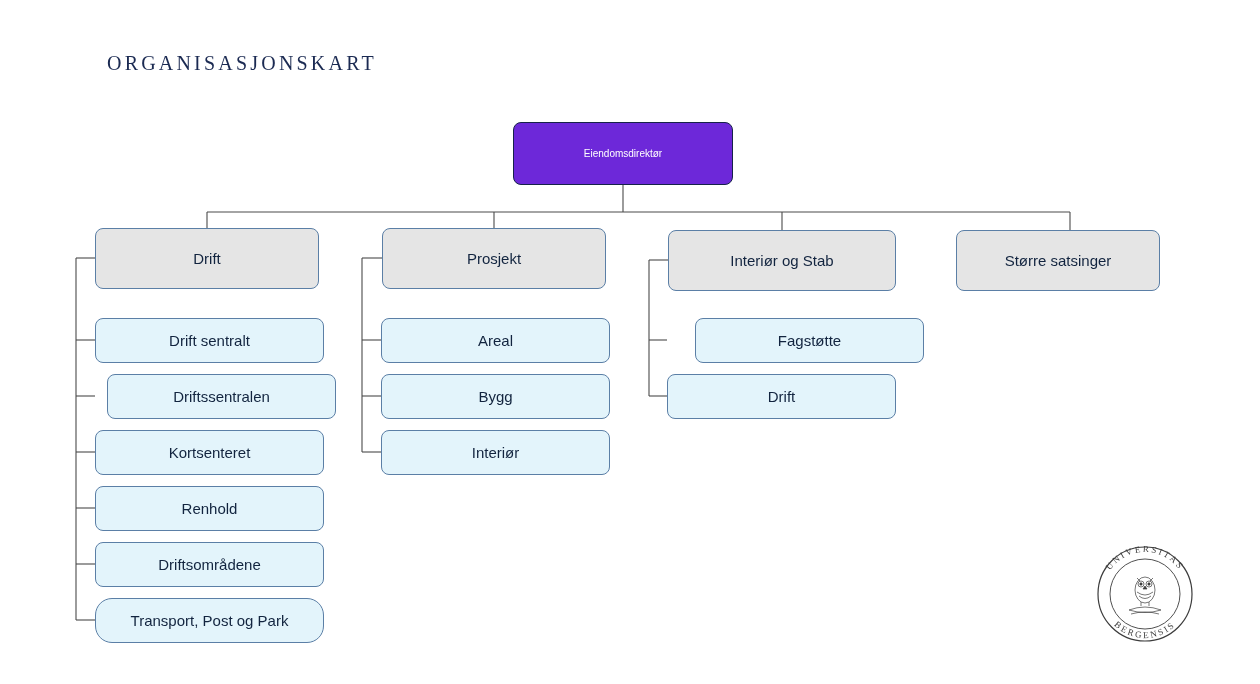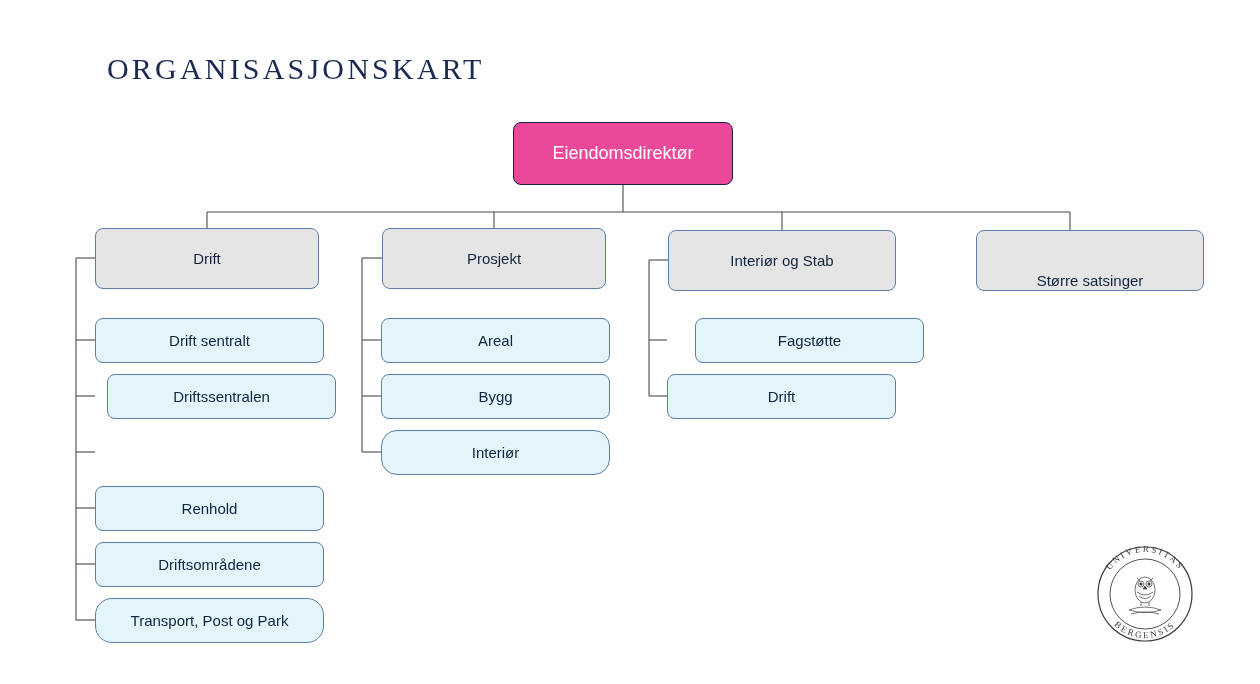--- a/index.html
+++ b/index.html
@@ -16,21 +16,21 @@
   }
   #chart-root {
     position: absolute;
     inset: 0;
   }
   .page-title {
     position: absolute;
     left: 107px;
     top: 52px;
     font-family: "Liberation Serif", serif;
-    font-size: 30px;
+    font-size: 20px;
     letter-spacing: 3.2px;
     color: #1b2a52;
     white-space: nowrap;
   }
   svg.connectors {
     position: absolute;
     left: 0;
     top: 0;
     width: 1260px;
     height: 684px;
@@ -41,24 +41,24 @@
     box-sizing: border-box;
     display: flex;
     align-items: center;
     justify-content: center;
     text-align: center;
     border-radius: 8px;
     font-size: 15px;
     line-height: 1.2;
   }
   .node.root {
-    background: #ec4899;
+    background: #6d28d9;
     color: #ffffff;
     border: 1px solid #16224a;
-    font-size: 18px;
+    font-size: 10px;
   }
   .node.level1 {
     background: #e5e5e5;
     color: #12243f;
     border: 1px solid #5b7fa6;
   }
   .node.level2 {
     background: #e3f4fb;
     color: #12243f;
     border: 1px solid #5b7fa6;
@@ -118,47 +118,50 @@
 
   <div class="node level1" style="left:95px; top:228px; width:224px; height:61px;">
     <span>Drift</span>
   </div>
   <div class="node level1" style="left:382px; top:228px; width:224px; height:61px;">
     <span>Prosjekt</span>
   </div>
   <div class="node level1" style="left:668px; top:230px; width:228px; height:61px;">
     <span>Interiør og Stab</span>
   </div>
-  <div class="node level1" style="left:976px; top:230px; width:228px; height:61px;align-items:flex-end;">
+  <div class="node level1" style="left:956px; top:230px; width:204px; height:61px;">
     <span>Større satsinger</span>
   </div>
 
   <div class="node level2" style="left:95px; top:318px; width:229px; height:45px;">
     <span>Drift sentralt</span>
   </div>
   <div class="node level2" style="left:107px; top:374px; width:229px; height:45px;">
     <span>Driftssentralen</span>
   </div>
+  <div class="node level2" style="left:95px; top:430px; width:229px; height:45px;">
+    <span>Kortsenteret</span>
+  </div>
   <div class="node level2" style="left:95px; top:486px; width:229px; height:45px;">
     <span>Renhold</span>
   </div>
   <div class="node level2" style="left:95px; top:542px; width:229px; height:45px;">
     <span>Driftsområdene</span>
   </div>
   <div class="node level2" style="left:95px; top:598px; width:229px; height:45px;border-radius:17px;">
     <span>Transport, Post og Park</span>
   </div>
 
   <div class="node level2" style="left:381px; top:318px; width:229px; height:45px;">
     <span>Areal</span>
   </div>
   <div class="node level2" style="left:381px; top:374px; width:229px; height:45px;">
     <span>Bygg</span>
   </div>
-  <div class="node level2" style="left:381px; top:430px; width:229px; height:45px;border-radius:16px;">
+  <div class="node level2" style="left:381px; top:430px; width:229px; height:45px;">
     <span>Interiør</span>
   </div>
 
   <div class="node level2" style="left:695px; top:318px; width:229px; height:45px;">
     <span>Fagstøtte</span>
   </div>
   <div class="node level2" style="left:667px; top:374px; width:229px; height:45px;">
     <span>Drift</span>
   </div>
 

